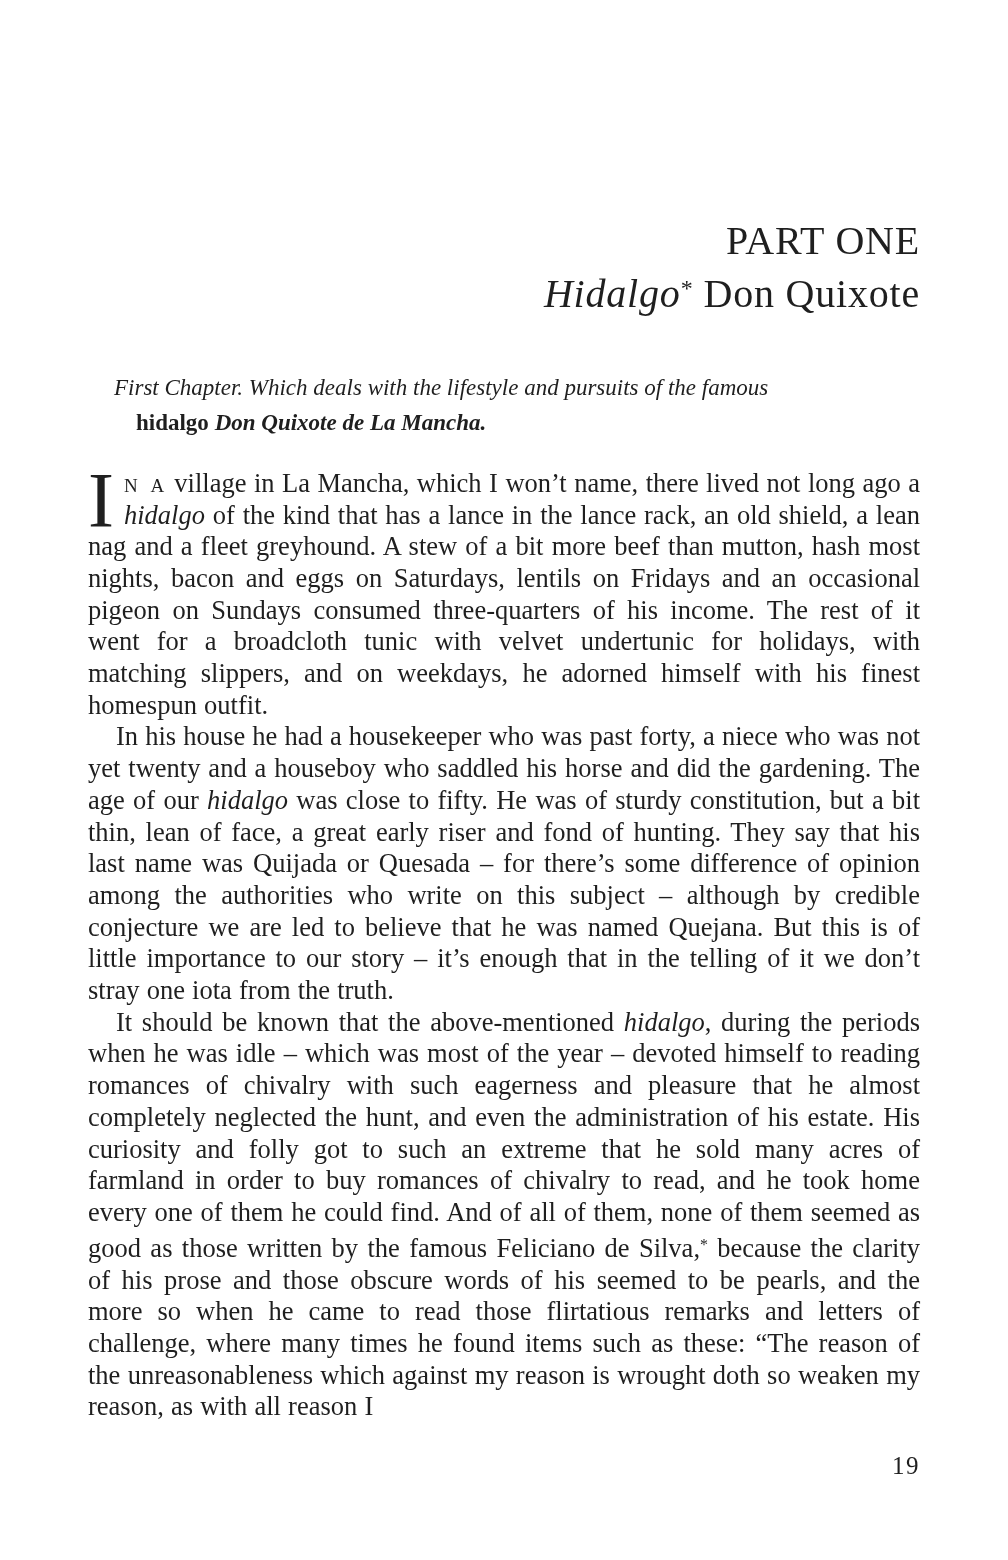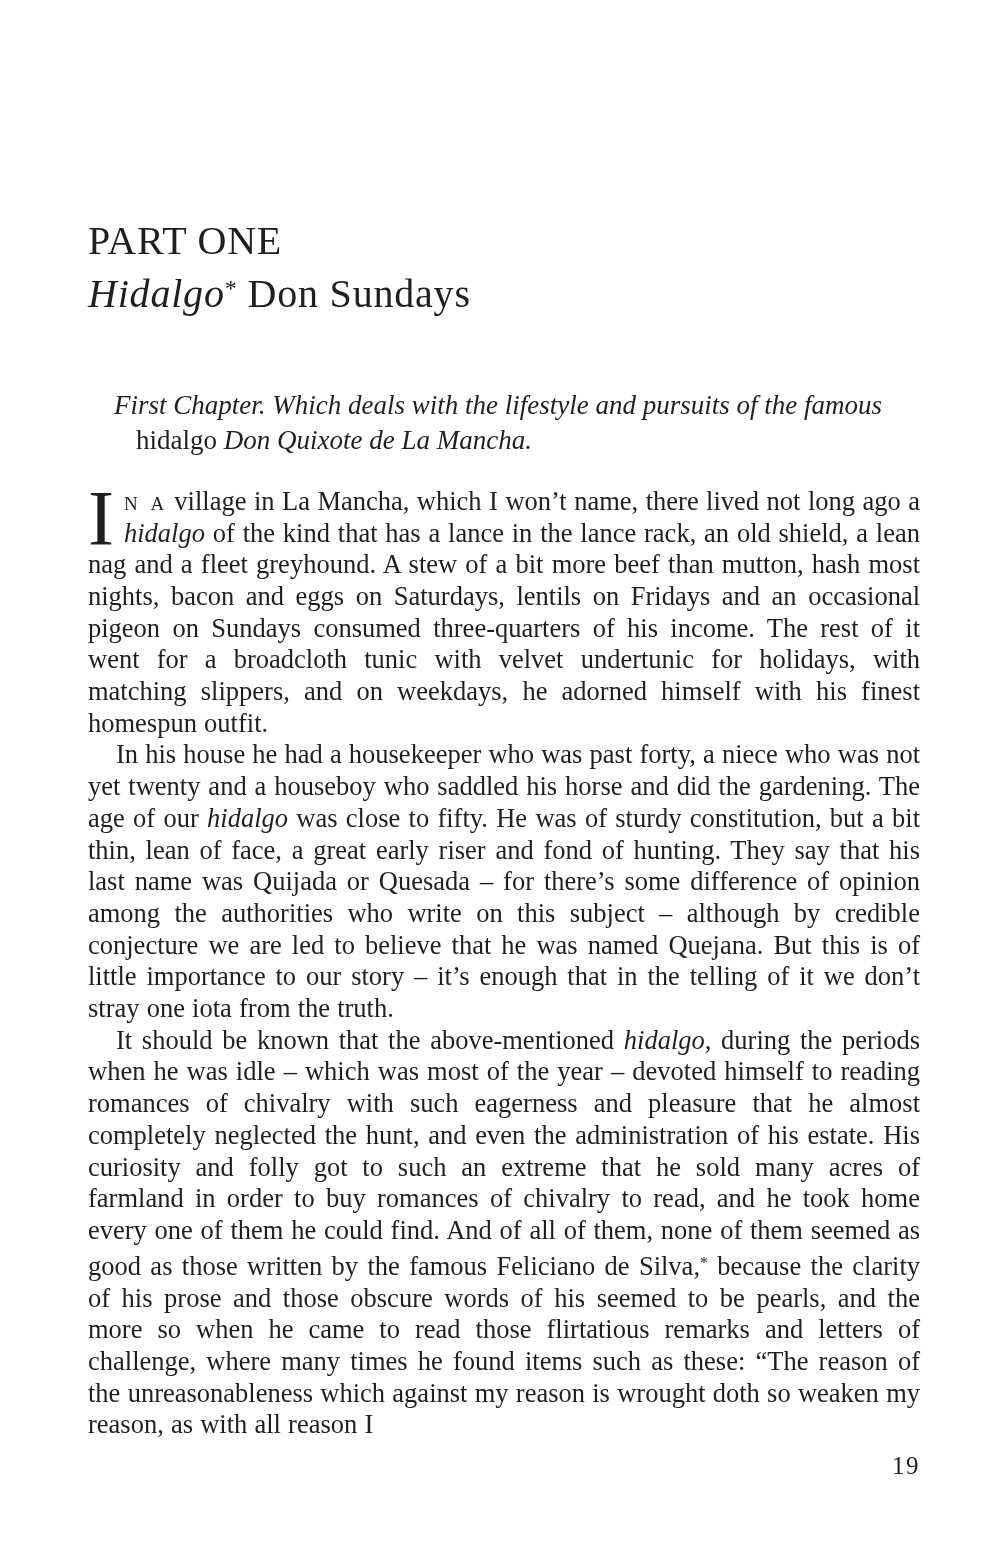--- a/index.html
+++ b/index.html
@@ -14,33 +14,33 @@
     color: #1f1f1f;
   }
   .text-col {
     position: absolute;
     left: 88px;
     top: 0;
     width: 832px;
   }
   .title-block {
     margin-top: 218px;
-    text-align: left;
+    text-align: right;
     font-size: 40px;
     line-height: 46.5px;
     letter-spacing: 0.02em;
   }
   .title-line { white-space: nowrap; }
   .chapter-heading {
-    margin-top: 71px;
-    font-size: 27px;
+    margin-top: 53px;
+    font-size: 23px;
     line-height: 35.5px;
   }
   .heading-line-1 { padding-left: 26px; }
-  .heading-line-2 { padding-left: 48px; }
+  .heading-line-2 { padding-left: 48px; font-weight: bold; }
   .body-text { margin-top: 27px; }
   .para {
     margin: 0;
     font-size: 26.5px;
     line-height: 31.7px;
     text-align: justify;
     hyphens: none;
     word-spacing: 0.02em;
   }
   .para.indent { text-indent: 28px; }
@@ -64,21 +64,21 @@
     letter-spacing: 0.06em;
   }
 </style>
 </head>
 <body>
 
 <div class="page">
   <div class="text-col">
     <header class="title-block" id="title-block">
         <div class="title-line"><span class="seg normal">PART ONE</span></div>
-        <div class="title-line"><span class="seg italic">Hidalgo</span><span class="seg asterisk">*</span><span class="seg normal"> Don Sundays</span></div>
+        <div class="title-line"><span class="seg italic">Hidalgo</span><span class="seg asterisk">*</span><span class="seg normal"> Don Quixote</span></div>
       </header>
     <div class="chapter-heading" id="chapter-heading">
         <div class="heading-line-1"><span class="seg italic">First Chapter. Which deals with the lifestyle and pursuits of the famous</span></div>
         <div class="heading-line-2"><span class="seg normal">hidalgo </span><span class="seg italic">Don Quixote de La Mancha.</span></div>
       </div>
     <div class="body-text" id="body-text">
         <p class="para"><span class="dropcap">I</span><span class="seg smallcaps">n a</span><span class="seg normal"> village in La Mancha, which I won’t name, there lived not long ago a </span><span class="seg italic">hidalgo</span><span class="seg normal"> of the kind that has a lance in the lance rack, an old shield, a lean nag and a fleet greyhound. A stew of a bit more beef than mutton, hash most nights, bacon and eggs on Saturdays, lentils on Fridays and an occasional pigeon on Sundays consumed three-quarters of his income. The rest of it went for a broadcloth tunic with velvet undertunic for holidays, with matching slippers, and on weekdays, he adorned himself with his finest homespun outfit.</span></p>
         <p class="para indent"><span class="seg normal">In his house he had a housekeeper who was past forty, a niece who was not yet twenty and a houseboy who saddled his horse and did the gardening. The age of our </span><span class="seg italic">hidalgo</span><span class="seg normal"> was close to fifty. He was of sturdy constitution, but a bit thin, lean of face, a great early riser and fond of hunting. They say that his last name was Quijada or Quesada – for there’s some difference of opinion among the authorities who write on this subject – although by credible conjecture we are led to believe that he was named Quejana. But this is of little importance to our story – it’s enough that in the telling of it we don’t stray one iota from the truth.</span></p>
         <p class="para indent"><span class="seg normal">It should be known that the above-mentioned </span><span class="seg italic">hidalgo</span><span class="seg normal">, during the periods when he was idle – which was most of the year – devoted himself to reading romances of chivalry with such eagerness and pleasure that he almost completely neglected the hunt, and even the administration of his estate. His curiosity and folly got to such an extreme that he sold many acres of farmland in order to buy romances of chivalry to read, and he took home every one of them he could find. And of all of them, none of them seemed as good as those written by the famous Feliciano de Silva,</span><span class="seg asterisk">*</span><span class="seg normal"> because the clarity of his prose and those obscure words of his seemed to be pearls, and the more so when he came to read those flirtatious remarks and letters of challenge, where many times he found items such as these: “The reason of the unreasonableness which against my reason is wrought doth so weaken my reason, as with all reason I</span></p>
       </div>

